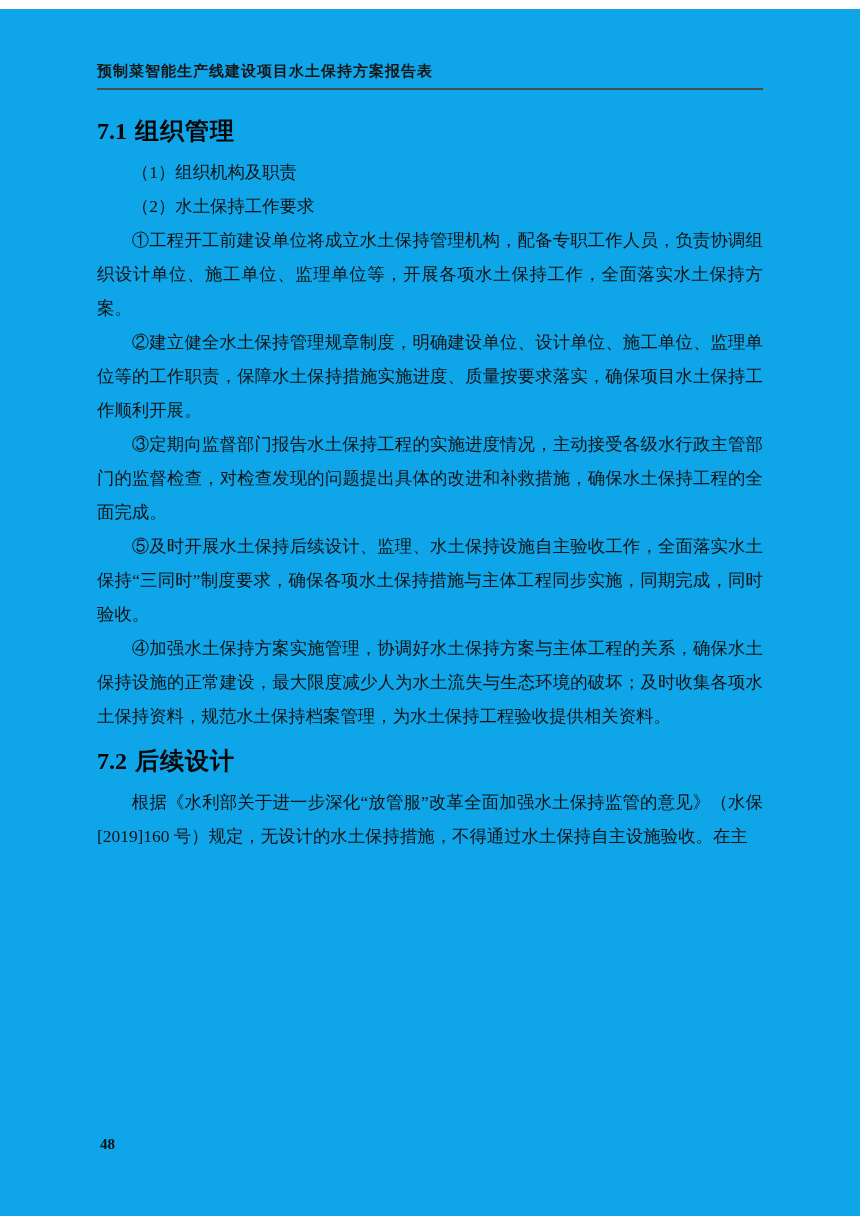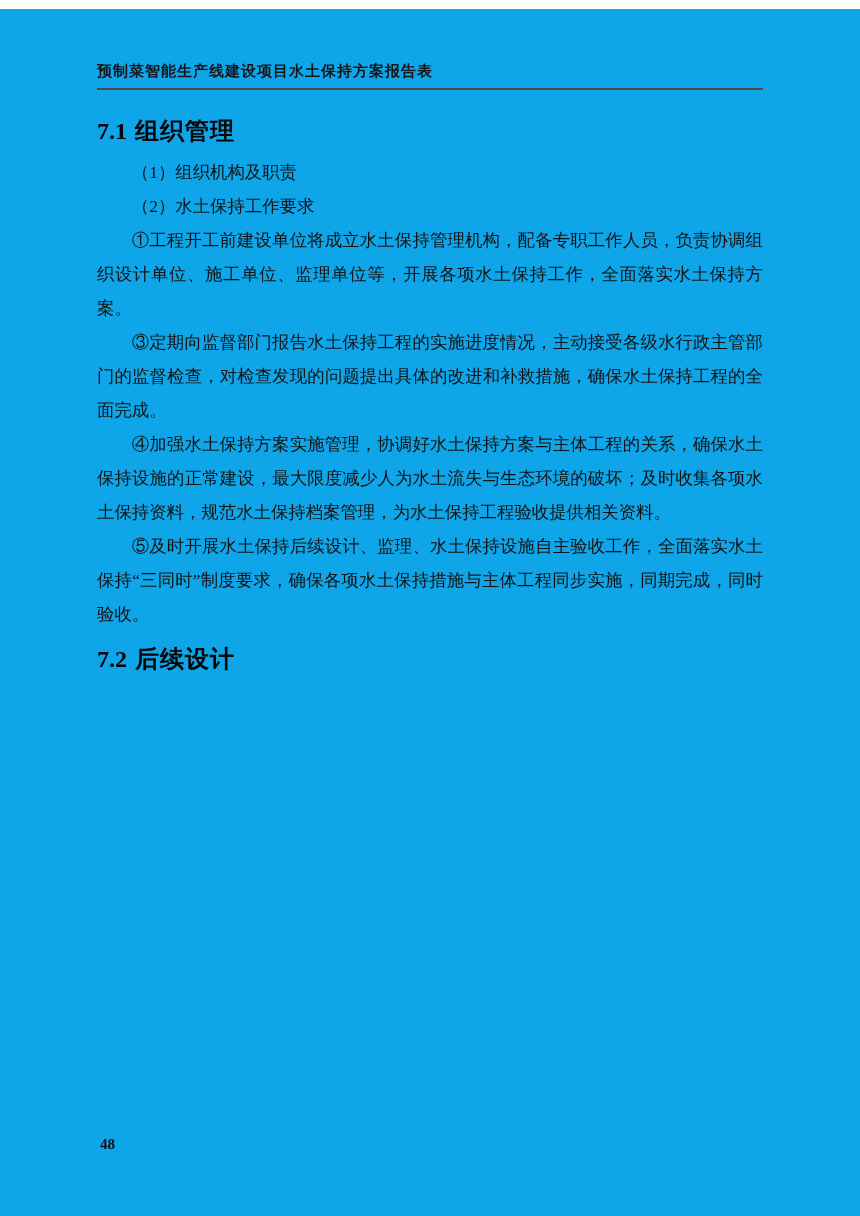--- a/index.html
+++ b/index.html
@@ -103,26 +103,30 @@
 
 
     <h2 class="sec-heading">
       <span class="num">7.1</span><span class="label">组织管理</span>
     </h2>
 
     <div class="body-text">
       <p class="subhead">（1）组织机构及职责</p>
       <p class="subhead">（2）水土保持工作要求</p>
       <p>①工程开工前建设单位将成立水土保持管理机构，配备专职工作人员，负责协调组织设计单位、施工单位、监理单位等，开展各项水土保持工作，全面落实水土保持方案。</p>
+      <p>②建立健全水土保持管理规章制度，明确建设单位、设计单位、施工单位、监理单位等的工作职责，保障水土保持措施实施进度、质量按要求落实，确保项目水土保持工作顺利开展。</p>
       <p>③定期向监督部门报告水土保持工程的实施进度情况，主动接受各级水行政主管部门的监督检查，对检查发现的问题提出具体的改进和补救措施，确保水土保持工程的全面完成。</p>
+      <p>⑤及时开展水土保持后续设计、监理、水土保持设施自主验收工作，全面落实水土保持“三同时”制度要求，确保各项水土保持措施与主体工程同步实施，同期完成，同时验收。</p>
       <p>④加强水土保持方案实施管理，协调好水土保持方案与主体工程的关系，确保水土保持设施的正常建设，最大限度减少人为水土流失与生态环境的破坏；及时收集各项水土保持资料，规范水土保持档案管理，为水土保持工程验收提供相关资料。</p>
-      <p>⑤及时开展水土保持后续设计、监理、水土保持设施自主验收工作，全面落实水土保持“三同时”制度要求，确保各项水土保持措施与主体工程同步实施，同期完成，同时验收。</p>
     </div>
 
     <h2 class="sec-heading second">
       <span class="num">7.2</span><span class="label">后续设计</span>
     </h2>
 
+    <div class="body-text">
+      <p>根据《水利部关于进一步深化“放管服”改革全面加强水土保持监管的意见》（水保[2019]160 号）规定，无设计的水土保持措施，不得通过水土保持自主设施验收。在主</p>
+    </div>
 
   </div>
 
   <div class="page-number">48</div>
 </div>
 
 </body></html>

